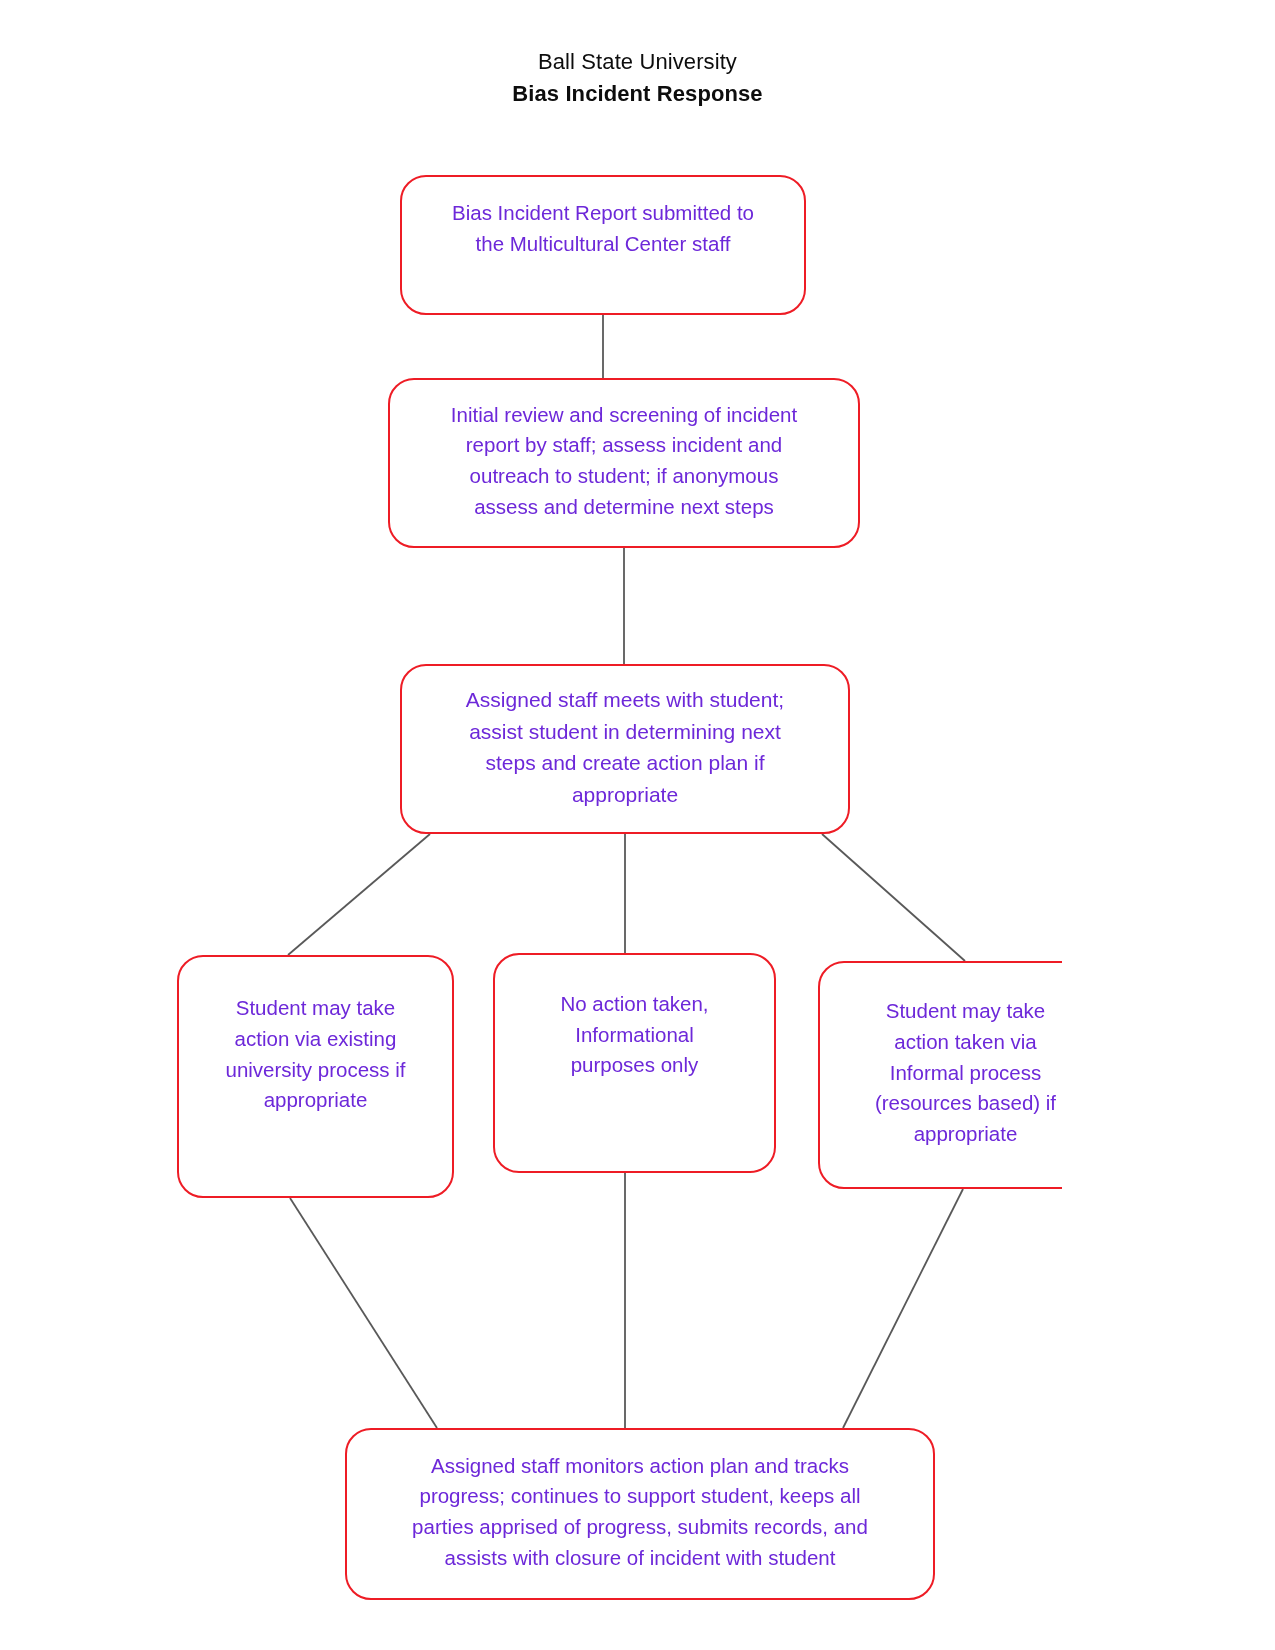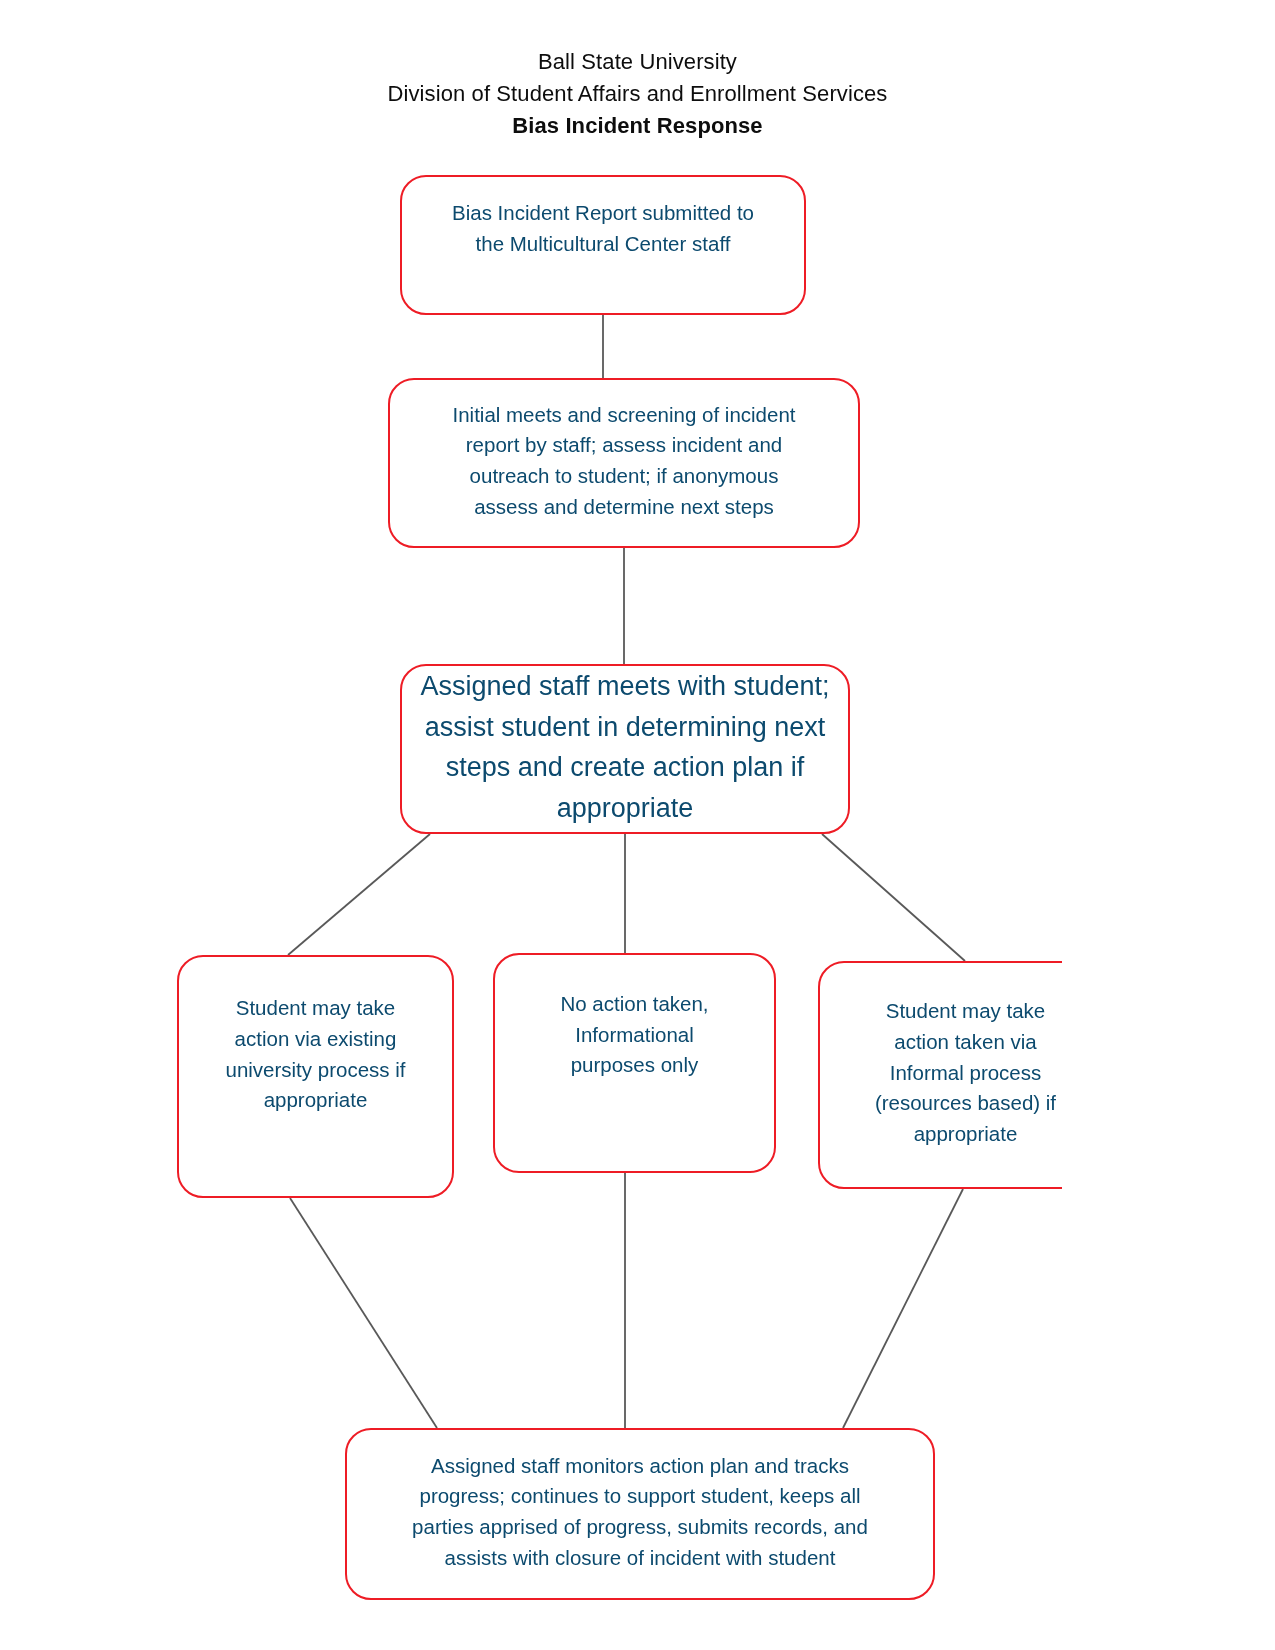--- a/index.html
+++ b/index.html
@@ -50,59 +50,58 @@
   .node {
     position: absolute;
     box-sizing: border-box;
     border: 2.4px solid #ee1c25;
     border-radius: 26px;
     background: #ffffff;
     display: flex;
     align-items: center;
     justify-content: center;
     text-align: center;
-    color: #0c4a6e;
+    color: #6d28d9;
     padding: 6px 14px;
   }
   .node .node-text {
     display: block;
     width: 100%;
     line-height: 1.5;
     white-space: pre-line;
   }
   
   #node-report        { left: 400px;  top: 175px;  width: 406px;  height: 140px; }
   #node-report .node-text       { font-size: 20.5px; transform: translateY(-16px); }
 
   #node-review        { left: 388px;  top: 378px;  width: 472px;  height: 170px; }
   #node-review .node-text       { font-size: 20.5px; transform: translateY(-2px); }
 
   #node-meets         { left: 400px;  top: 664px;  width: 450px;  height: 170px; }
-  #node-meets .node-text        { font-size: 27px; transform: translateY(-2px); }
+  #node-meets .node-text        { font-size: 21px; transform: translateY(-2px); }
 
   #node-existing      { left: 177px;  top: 955px;  width: 277px;  height: 243px; }
   #node-existing .node-text     { font-size: 20.5px; transform: translateY(-22px); }
 
   #node-noaction      { left: 487px;  top: 953px;  width: 283px;  height: 220px; margin-left: 6px; }
   #node-noaction .node-text     { font-size: 20.5px; transform: translateY(-28px); }
 
   #node-informal      { left: 818px;  top: 961px;  width: 295px;  height: 228px; }
   #node-informal .node-text     { font-size: 20.5px; transform: translateY(-2px); }
 
   #node-monitor       { left: 334px;  top: 1428px; width: 590px;  height: 172px; margin-left: 11px; }
   #node-monitor .node-text      { font-size: 20.5px; transform: translateY(-2px); }
 </style>
 </head>
 <body>
 
 <div id="page">
 
   <div class="title-block">
     <span class="title-line">Ball State University</span>
-    <span class="title-line">Division of Student Affairs and Enrollment Services</span>
     <span class="title-line bold">Bias Incident Response</span>
   </div>
 
   <svg id="connectors" width="1275" height="1650" viewBox="0 0 1275 1650">
     <g stroke="#595959" stroke-width="1.8" fill="none">
 
       <line x1="603" y1="315" x2="603" y2="378"></line>
 
       <line x1="624" y1="548" x2="624" y2="664"></line>
 
@@ -119,21 +118,21 @@
       <line x1="963" y1="1189" x2="843" y2="1428"></line>
     </g>
   </svg>
 
   <div class="node" id="node-report">
     <span class="node-text">Bias Incident Report submitted to
 the Multicultural Center staff</span>
   </div>
 
   <div class="node" id="node-review">
-    <span class="node-text">Initial meets and screening of incident
+    <span class="node-text">Initial review and screening of incident
 report by staff; assess incident and
 outreach to student; if anonymous
 assess and determine next steps</span>
   </div>
 
   <div class="node" id="node-meets">
     <span class="node-text">Assigned staff meets with student;
 assist student in determining next
 steps and create action plan if
 appropriate</span>

